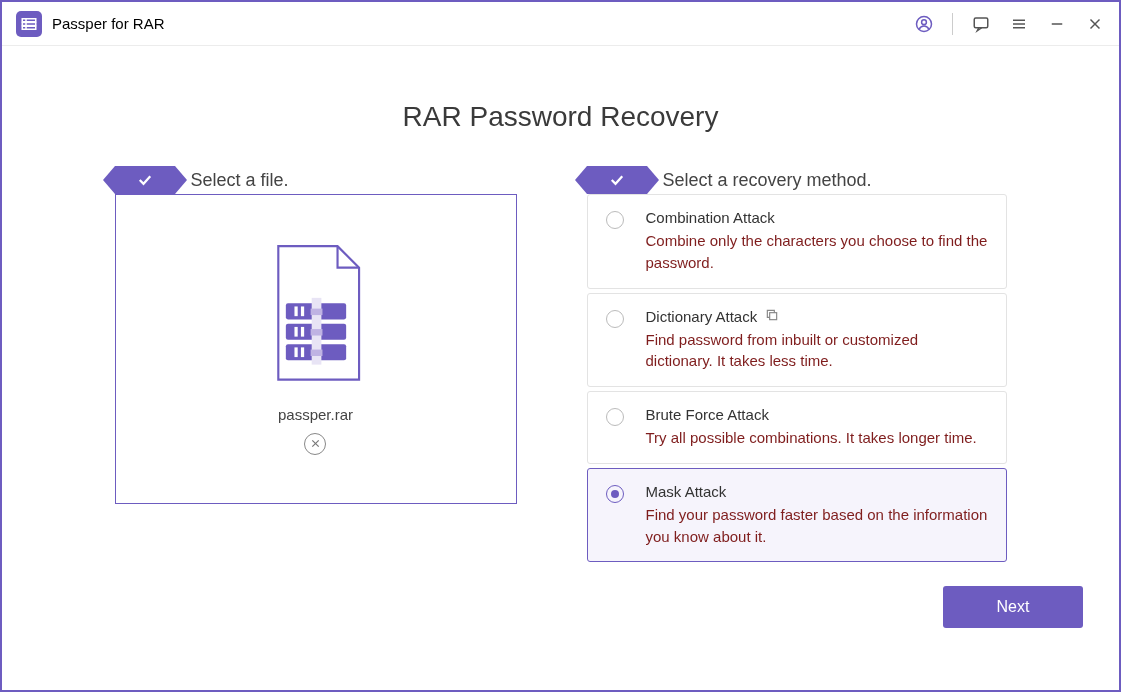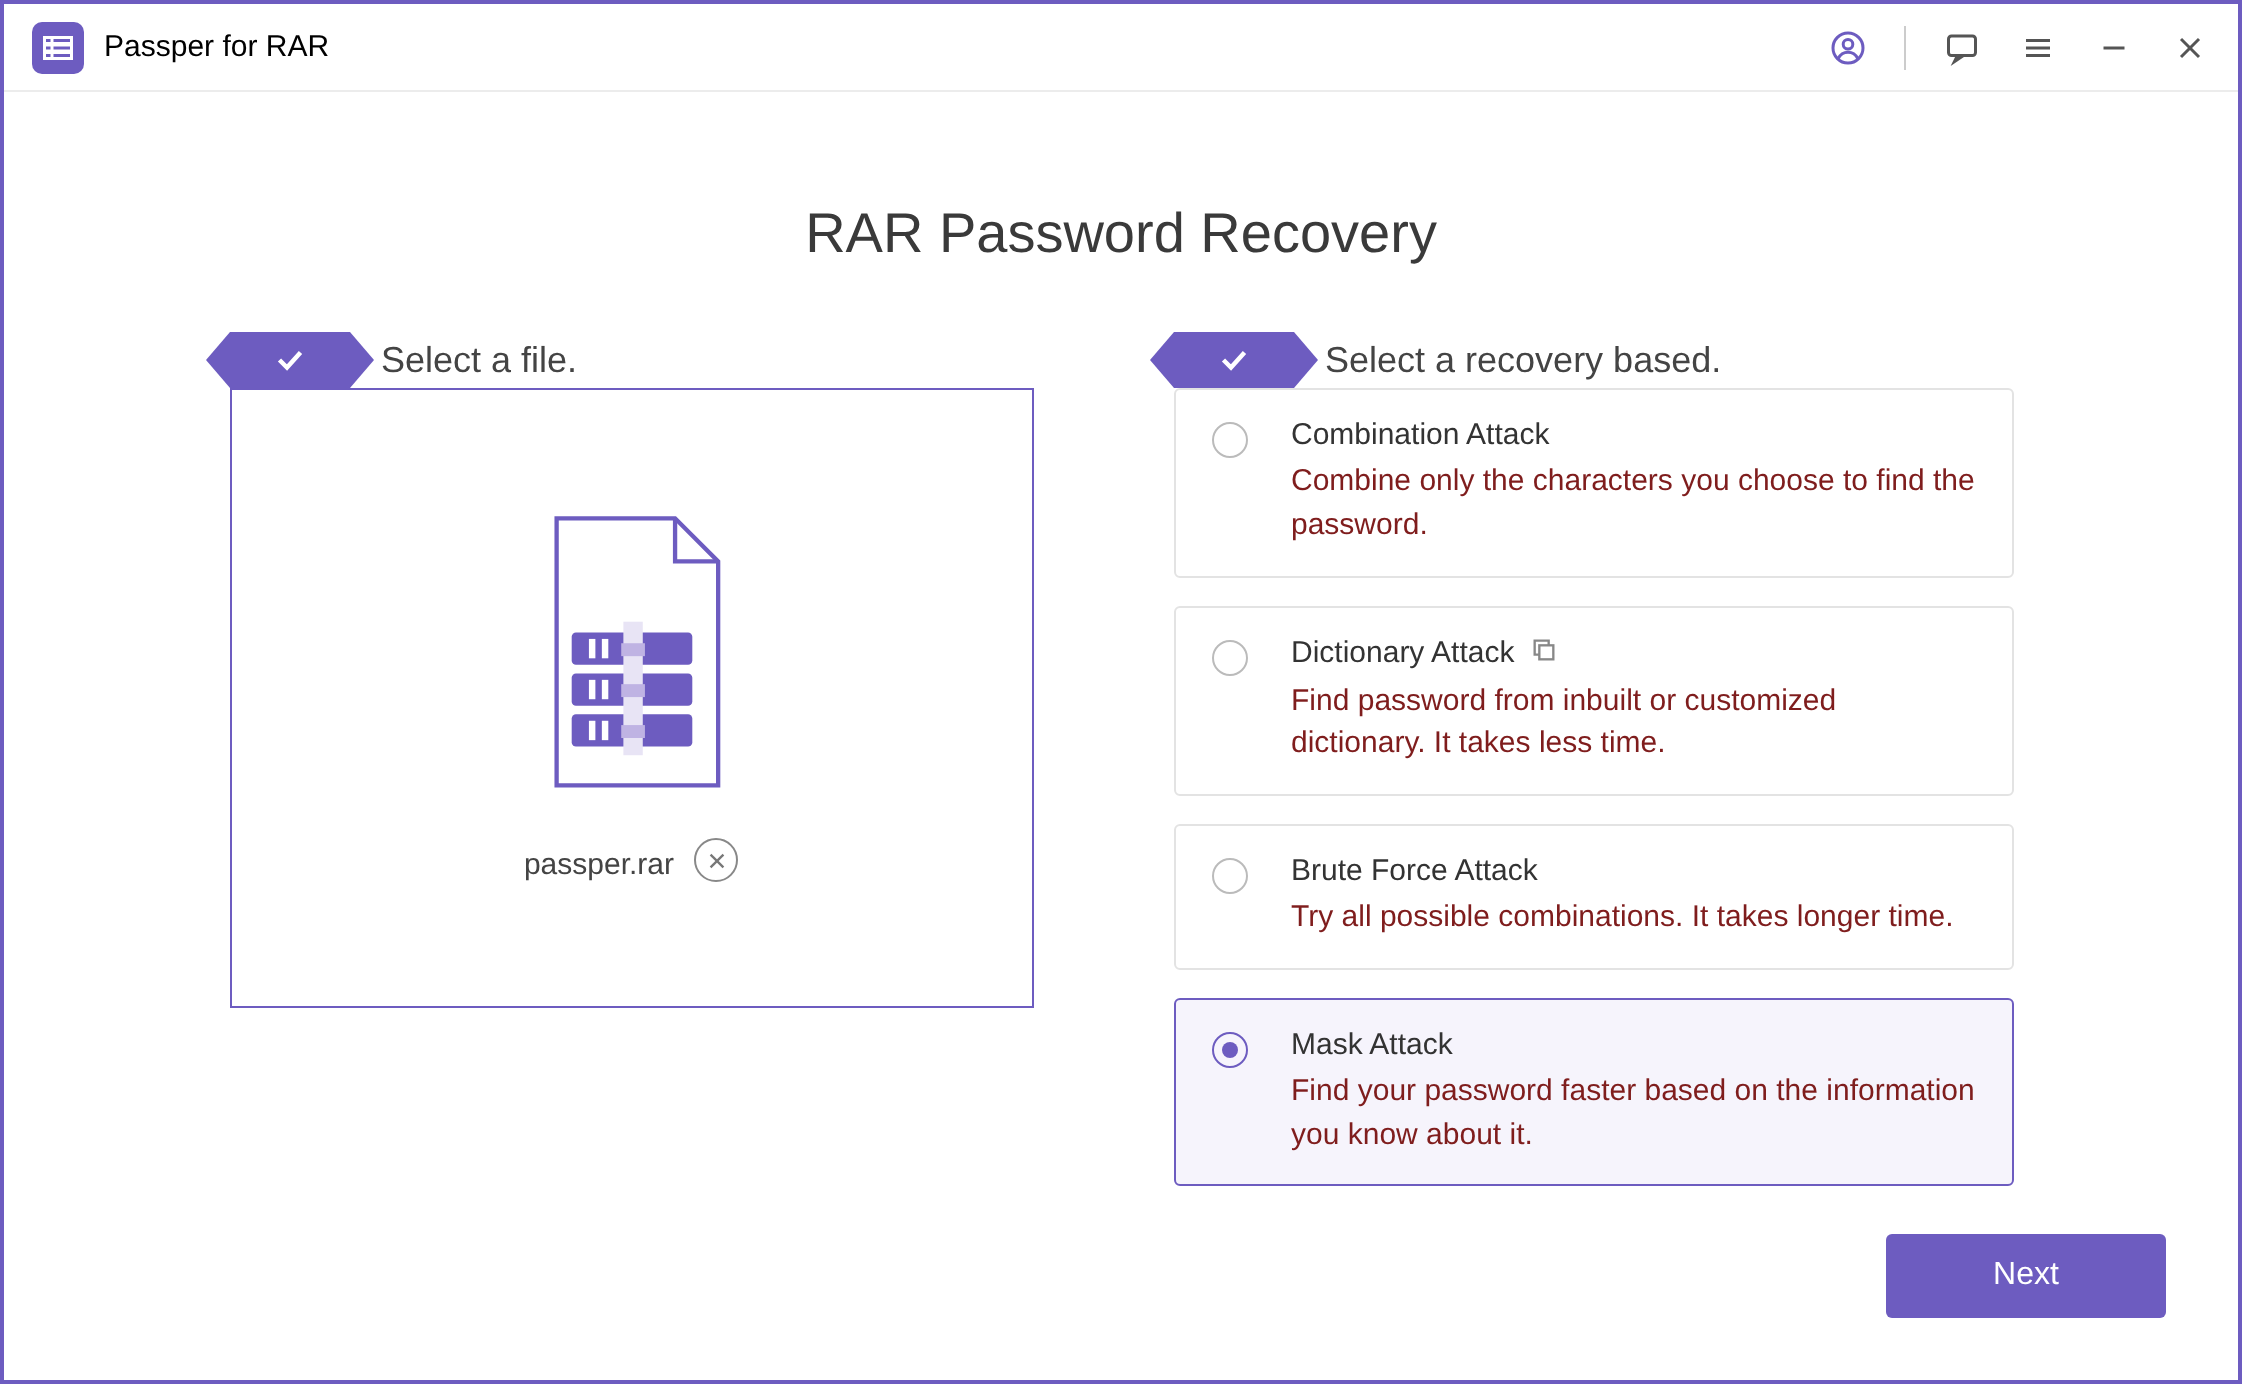--- a/index.html
+++ b/index.html
@@ -21,26 +21,26 @@
 
     .step-header { display:flex; align-items:center; }
     .ribbon { position:relative; width:60px; height:28px; background:#6d5cc0; display:flex; align-items:center; justify-content:center; margin-right:16px; }
     .ribbon:before { content:""; position:absolute; left:-12px; top:0; border-style:solid; border-width:14px 12px 14px 0; border-color:transparent #6d5cc0 transparent transparent; }
     .ribbon:after  { content:""; position:absolute; right:-12px; top:0; border-style:solid; border-width:14px 0 14px 12px; border-color:transparent transparent transparent #6d5cc0; }
     .ribbon svg { width:18px; height:18px; stroke:#fff; }
     .step-title { font-size:18px; color:#444; }
 
     .filebox { width:402px; height:310px; border:1.5px solid #6d5cc0; display:flex; flex-direction:column; align-items:center; justify-content:center; }
     .rar-svg { width:110px; height:140px; }
-    .filename-row { margin-top:22px; display:flex; align-items:flex-end; gap:10px; }
+    .filename-row { margin-top:22px; display:flex; align-items:center; gap:10px;flex-direction:column; }
     .filename { font-size:15px; color:#444; }
     .remove-btn { width:22px; height:22px; border:1.5px solid #888; border-radius:50%; display:flex; align-items:center; justify-content:center; cursor:pointer; }
     .remove-btn svg { width:11px; height:11px; stroke:#777; }
 
-    .methods { width:420px; display:flex; flex-direction:column; gap:14px; }
+    .methods { width:420px; display:flex; flex-direction:column; gap:4px; }
     .method { border:1px solid #e3e3e3; border-radius:3px; padding:14px 16px 14px 18px; display:flex; cursor:pointer; }
     .method.selected { border:1.5px solid #6d5cc0; background:#f6f4fc; }
     .radio { width:18px; height:18px; border:1.5px solid #bbb; border-radius:50%; margin-top:2px; margin-right:22px; flex-shrink:0; display:flex; align-items:center; justify-content:center; }
     .method.selected .radio { border-color:#6d5cc0; }
     .method.selected .radio:after { content:""; width:8px; height:8px; background:#6d5cc0; border-radius:50%; }
     .method-text { display:flex; flex-direction:column; }
     .method-title { font-size:15px; color:#333; margin-bottom:4px; display:flex; align-items:center; gap:8px; }
     .method-desc { font-size:15px; color:#7f1d1d; line-height:1.45; }
     .copy-icon svg { width:14px; height:14px; stroke:#888; }
 
@@ -140,21 +140,21 @@
       </div>
     </div>
 
     <div class="col">
       <div class="step-header">
         <div class="ribbon">
           <svg viewBox="0 0 24 24" fill="none" stroke-width="3" stroke="#fff">
               <polyline points="5 12 10 17 19 7"></polyline>
             </svg>
         </div>
-        <div class="step-title">Select a recovery based.</div>
+        <div class="step-title">Select a recovery method.</div>
       </div>
       <div class="methods" id="methods-container">
           <div class="method">
             <div class="radio"></div>
             <div class="method-text">
               <div class="method-title">
                 <span>Combination Attack</span>
               </div>
               <div class="method-desc">Combine only the characters you choose to find the password.</div>
             </div>

